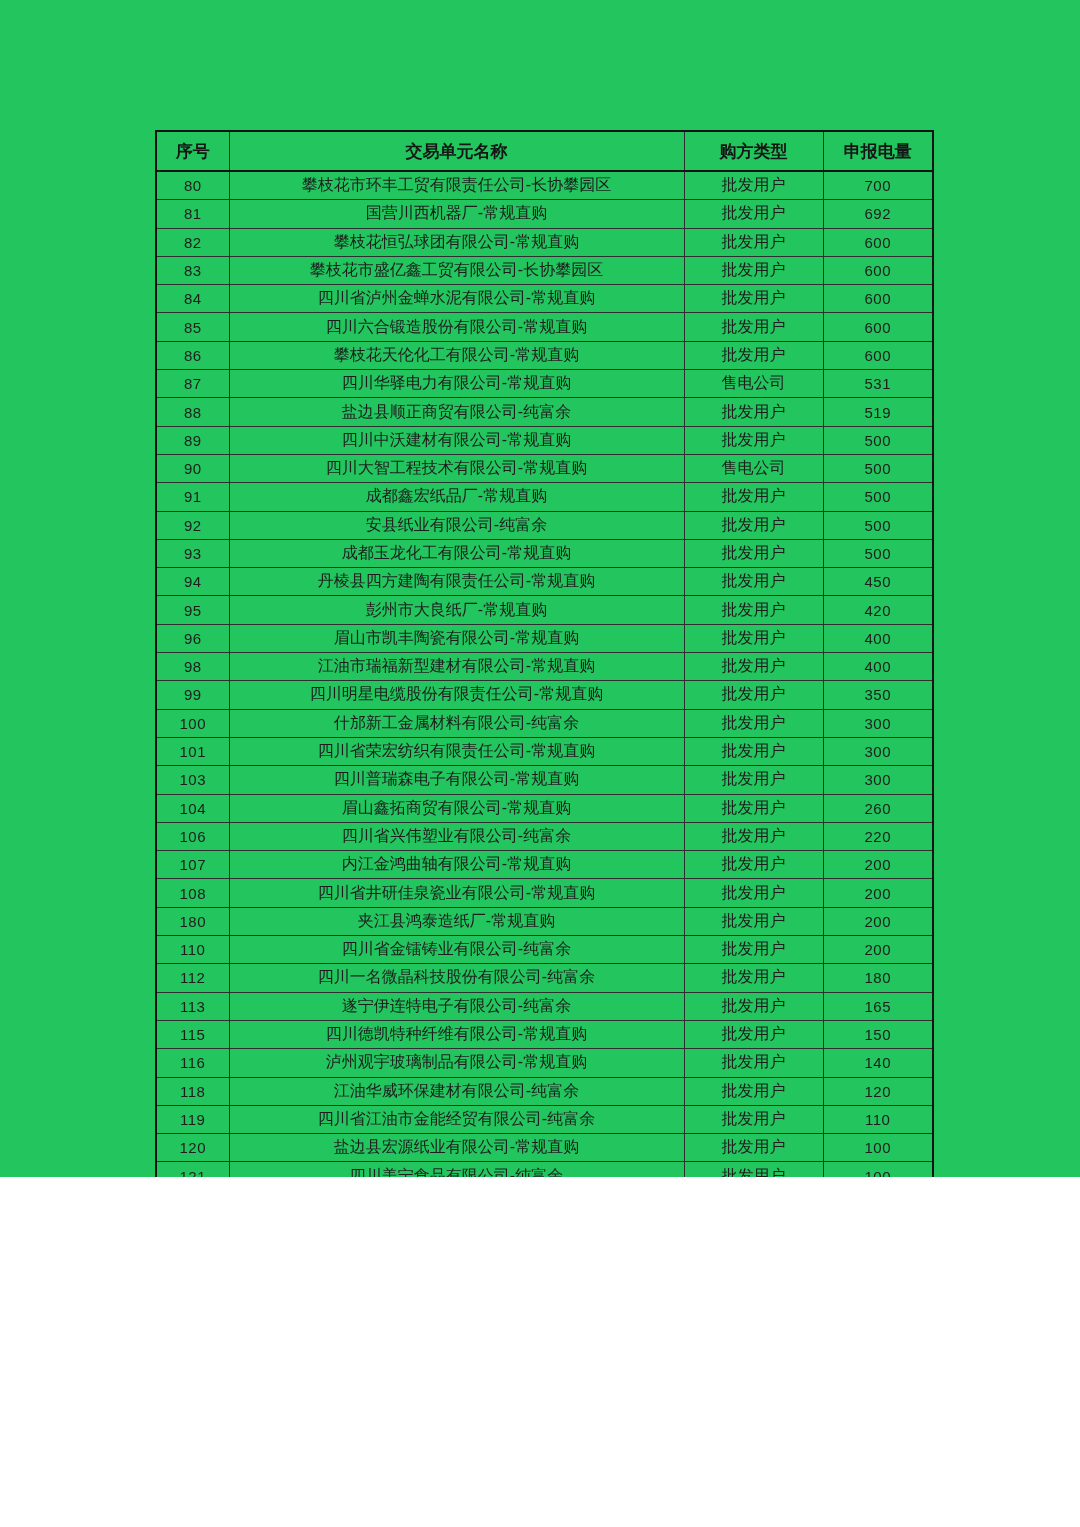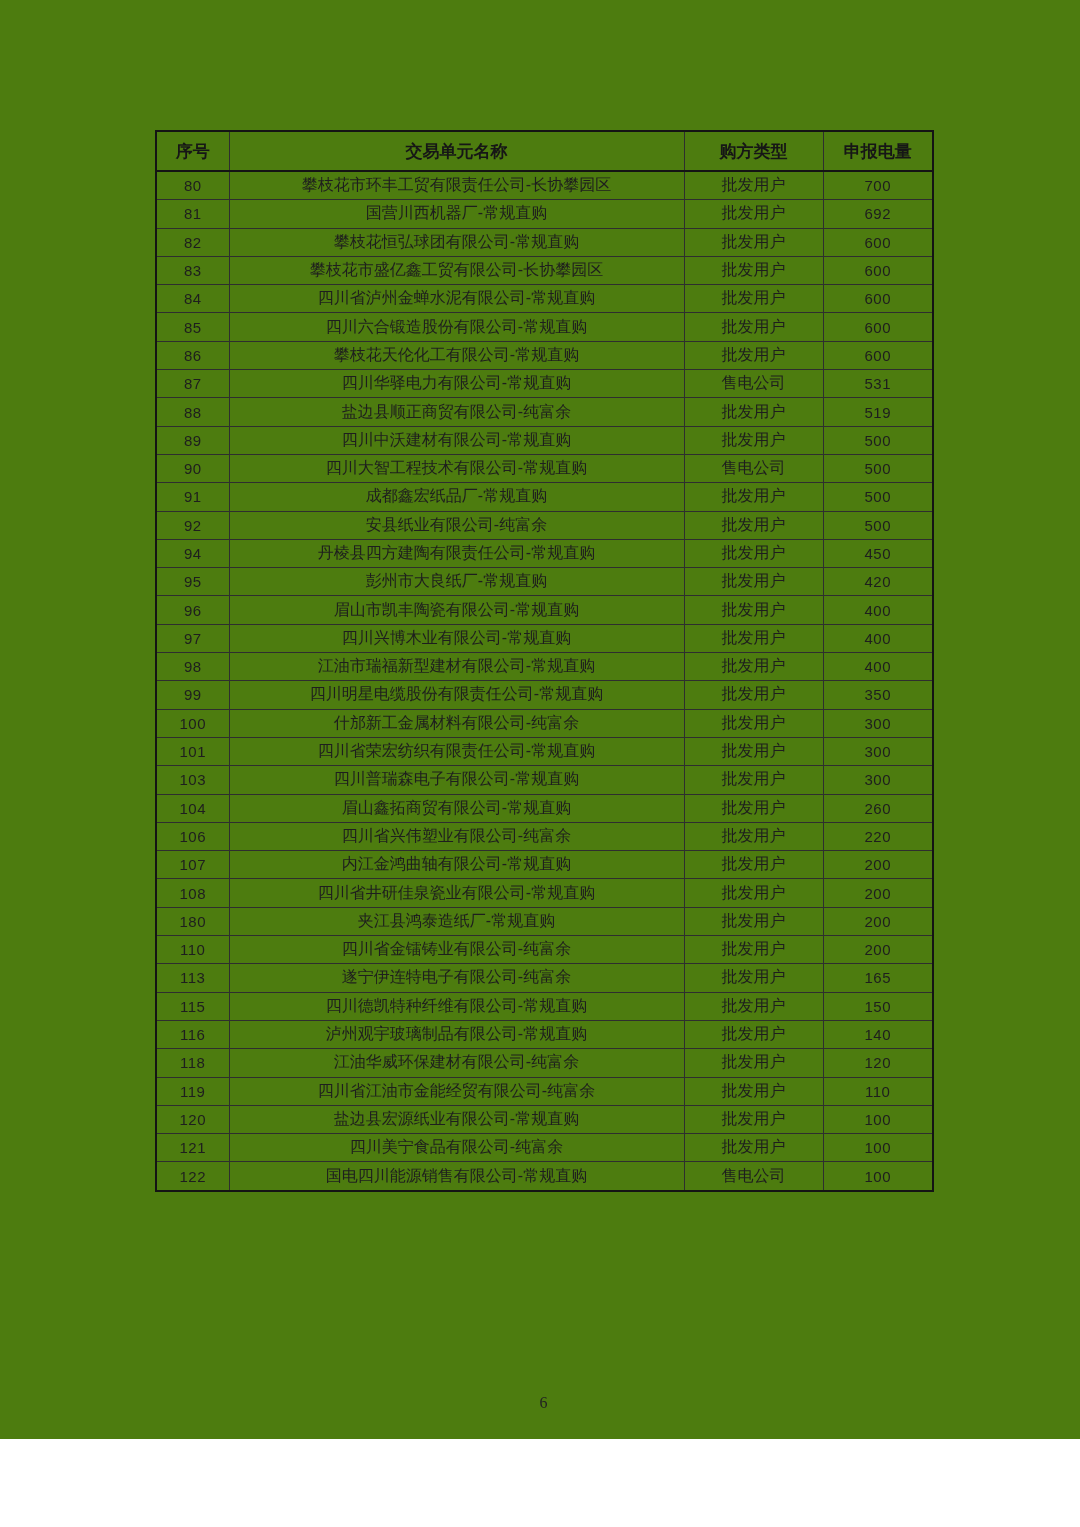--- a/index.html
+++ b/index.html
@@ -3,22 +3,22 @@
 <meta charset="utf-8">
 <style>
   html, body {
     margin: 0;
     padding: 0;
     background: #ffffff;
   }
   .page {
     position: relative;
     width: 1080px;
-    height: 1439px;
-    background: #4d7c0f;
+    height: 1177px;
+    background: #22c55e;
     font-family: "Liberation Sans", sans-serif;
     color: #1e1e1e;
   }
   .doc-table {
     position: absolute;
     left: 155px;
     top: 130px;
     width: 777px;
     border-collapse: collapse;
     table-layout: fixed;
@@ -166,20 +166,26 @@
     <td class="c-qty">500</td>
   </tr>
 
   <tr>
     <td class="c-serial">92</td>
     <td class="c-name">安县纸业有限公司-纯富余</td>
     <td class="c-type">批发用户</td>
     <td class="c-qty">500</td>
   </tr>
 
+  <tr>
+    <td class="c-serial">93</td>
+    <td class="c-name">成都玉龙化工有限公司-常规直购</td>
+    <td class="c-type">批发用户</td>
+    <td class="c-qty">500</td>
+  </tr>
 
   <tr>
     <td class="c-serial">94</td>
     <td class="c-name">丹棱县四方建陶有限责任公司-常规直购</td>
     <td class="c-type">批发用户</td>
     <td class="c-qty">450</td>
   </tr>
 
   <tr>
     <td class="c-serial">95</td>
@@ -188,26 +194,20 @@
     <td class="c-qty">420</td>
   </tr>
 
   <tr>
     <td class="c-serial">96</td>
     <td class="c-name">眉山市凯丰陶瓷有限公司-常规直购</td>
     <td class="c-type">批发用户</td>
     <td class="c-qty">400</td>
   </tr>
 
-  <tr>
-    <td class="c-serial">97</td>
-    <td class="c-name">四川兴博木业有限公司-常规直购</td>
-    <td class="c-type">批发用户</td>
-    <td class="c-qty">400</td>
-  </tr>
 
   <tr>
     <td class="c-serial">98</td>
     <td class="c-name">江油市瑞福新型建材有限公司-常规直购</td>
     <td class="c-type">批发用户</td>
     <td class="c-qty">400</td>
   </tr>
 
   <tr>
     <td class="c-serial">99</td>
@@ -275,20 +275,26 @@
   </tr>
 
   <tr>
     <td class="c-serial">110</td>
     <td class="c-name">四川省金镭铸业有限公司-纯富余</td>
     <td class="c-type">批发用户</td>
     <td class="c-qty">200</td>
   </tr>
 
 
+  <tr>
+    <td class="c-serial">112</td>
+    <td class="c-name">四川一名微晶科技股份有限公司-纯富余</td>
+    <td class="c-type">批发用户</td>
+    <td class="c-qty">180</td>
+  </tr>
 
   <tr>
     <td class="c-serial">113</td>
     <td class="c-name">遂宁伊连特电子有限公司-纯富余</td>
     <td class="c-type">批发用户</td>
     <td class="c-qty">165</td>
   </tr>
 
 
   <tr>

